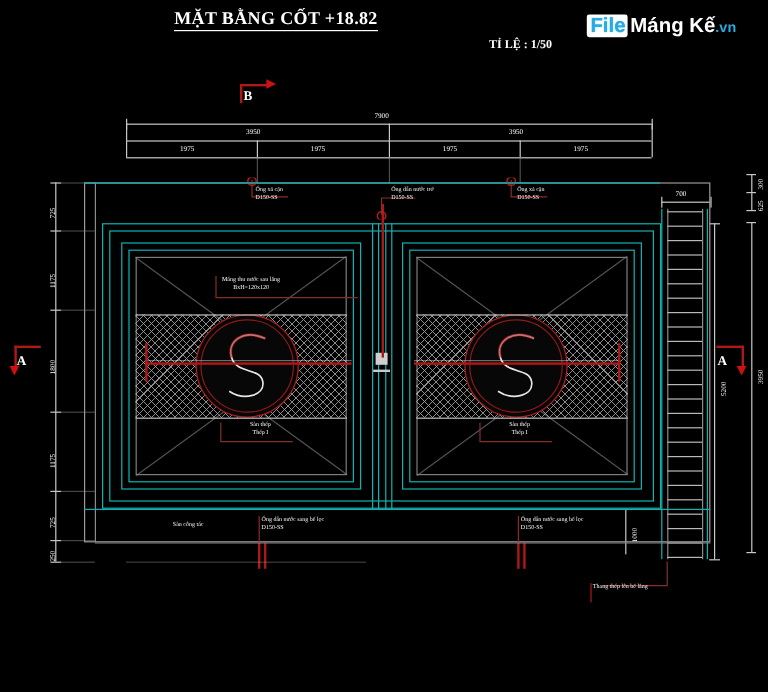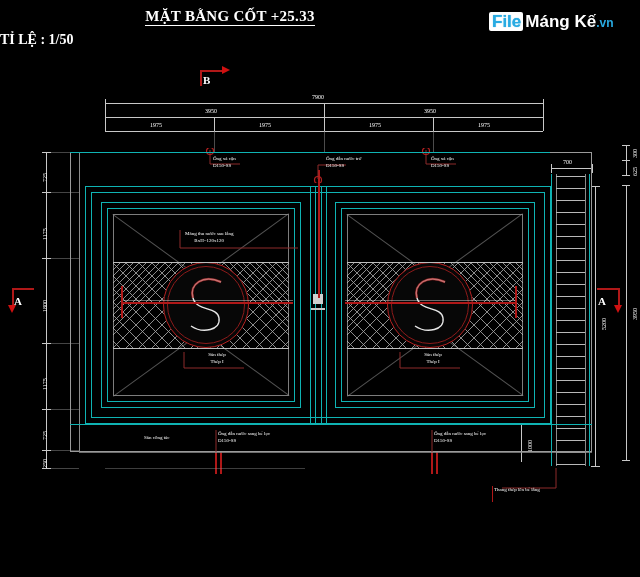--- a/index.html
+++ b/index.html
@@ -15,23 +15,23 @@
   
   .title {
     position: absolute; left: 0; top: 8px; width: 460px;
     text-align: center; color: #ffffff;
     font-family: "Liberation Serif", serif;
     font-weight: bold; font-size: 15px; letter-spacing: .3px;
   }
   .title u { text-decoration: none; border-bottom: 1.5px solid #fff; padding-bottom: 1px; }
   .subtitle {
     position: absolute; left: 0; top: 32px; width: 460px;
-    text-align: left; color: #ffffff;
-    font-family: "Liberation Serif", serif;
-    font-weight: bold; font-size: 14px;
+    text-align: right; color: #ffffff;
+    font-family: "Liberation Serif", serif;
+    font-weight: bold; font-size: 10px;
   }
 
   
   .logo {
     position: absolute; left: 489px; top: 12px;
     font-family: "Liberation Sans", sans-serif;
     font-weight: bold; font-size: 17px; line-height: 20px;
     white-space: nowrap;
   }
   .logo .lg-file {
@@ -94,21 +94,21 @@
 
   .ladder { position: absolute; }
   .ladder .rung { position: absolute; left: 0; width: 100%; height: 1px; background: #b9b9b9; }
 </style>
 </head>
 <body>
 
 <div id="page">
 
   <div class="title">
-    <u>MẶT BẰNG CỐT +25.33</u>
+    <u>MẶT BẰNG CỐT +18.82</u>
   </div>
   <div class="subtitle">TỈ LỆ : 1/50</div>
 
   <div class="logo">
     <span class="lg-file">File</span><span class="lg-mid">Máng Kế</span><span class="lg-vn">.vn</span>
   </div>
 
   <div class="ln h" style="left:105px; top:103px; width:438px;"></div>
   <div class="ln v" style="left:105px; top:99px; height:9px;"></div>
   <div class="ln v" style="left:543px; top:99px; height:9px;"></div>

